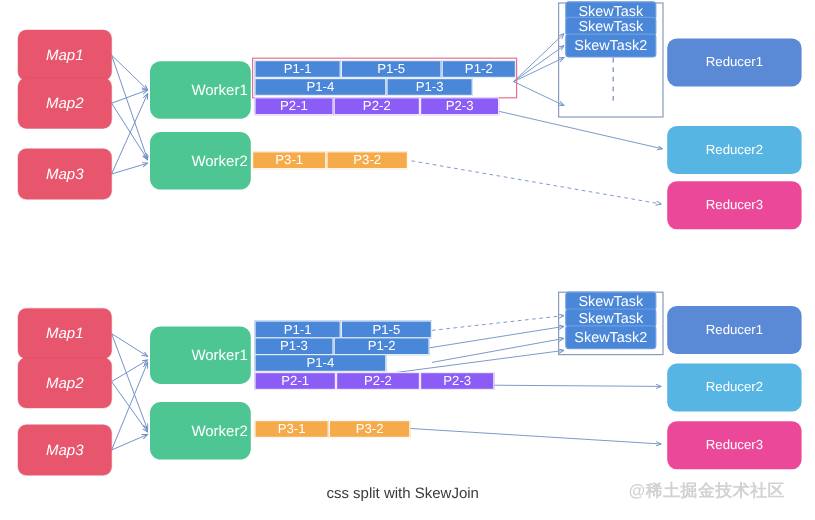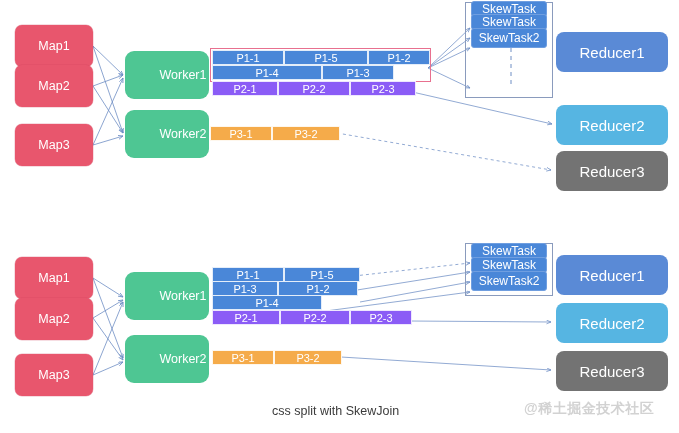--- a/index.html
+++ b/index.html
@@ -29,20 +29,21 @@
     overflow: hidden;
   }
 
   
   .map-box {
     background: #e8566d;
     border-radius: 7px;
     font-size: 12.5px;
     width: 78px; height: 42px;
     box-shadow: 0 0 0 0.5px rgba(200,60,85,0.35);
+    font-style: italic;
   }
 
   
   .worker-box {
     background: #4ec693;
     border-radius: 9px;
     font-size: 12.5px;
     width: 84px; height: 48px; padding-left: 32px;
   }
 
@@ -86,27 +87,27 @@
     font-size: 12px;
     border-radius: 3px;
     border: 1px solid #6f9ee0;
     white-space: nowrap;
     overflow: hidden;
   }
 
   
   .reducer-box {
     border-radius: 8px;
-    font-size: 15px;
+    font-size: 11px;
     width: 112px; height: 40px;
   }
   .reducer-1 { background: #5a8ad6; }
   .reducer-2 { background: #56b5e2; justify-content: center; }
   .reducer-3 { background: #f5b košt; }
-  .reducer-3 { background: #737373; align-items: center; }
+  .reducer-3 { background: #ec4899; align-items: center; }
 
   .caption {
     position: absolute;
     font-size: 12.5px;
     color: #3b3b3b;
     white-space: nowrap;
   }
 
   .watermark {
     position: absolute;

